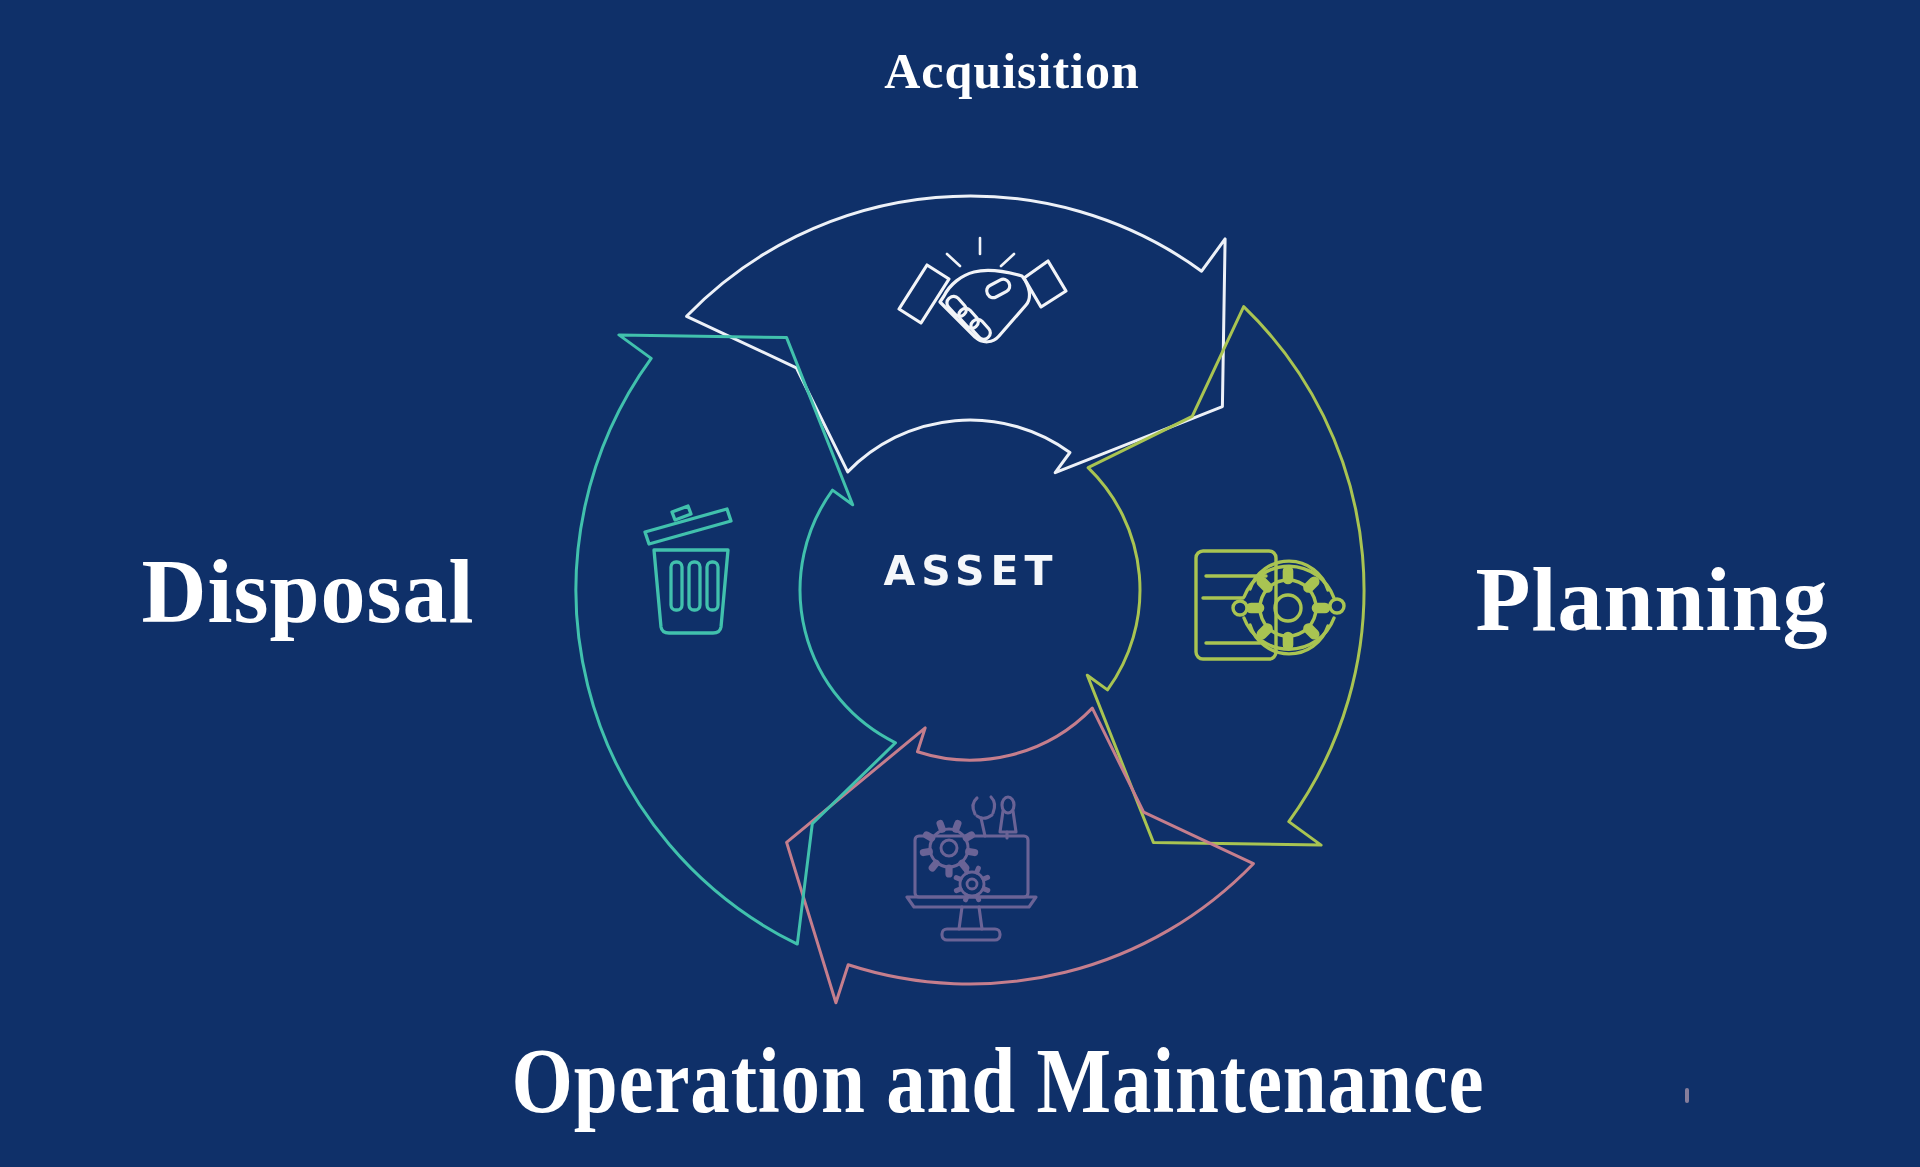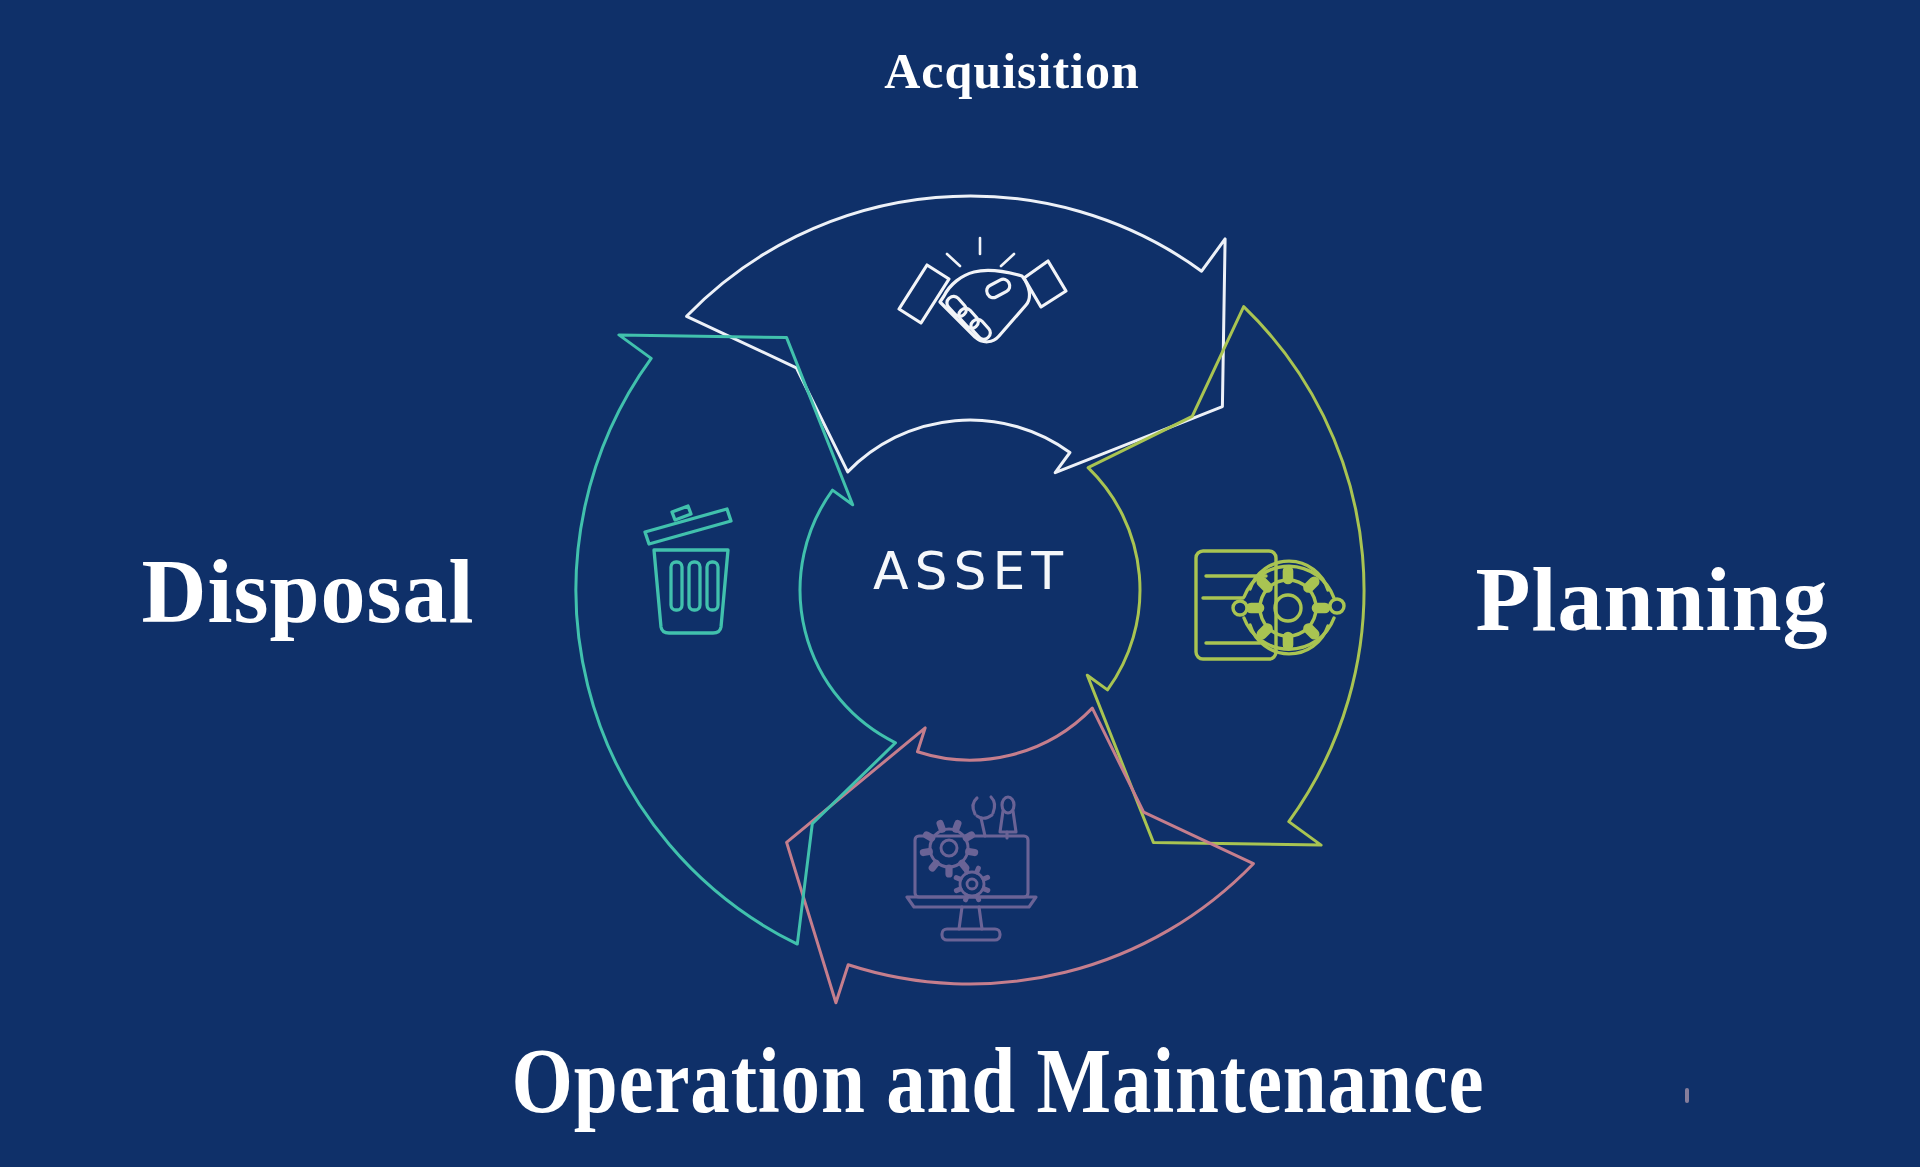--- a/index.html
+++ b/index.html
@@ -14,21 +14,21 @@
     transform:translateX(-50%);letter-spacing:1px;
   }
   .lbl-top{left:992px;top:42px;font-size:50px;margin-left:20px;}
   .lbl-right{left:1652px;top:540px;font-size:90px;}
   .lbl-left{left:308px;top:540px;font-size:90px;}
   .lbl-bottom{left:998px;top:1026px;font-size:94px;transform:translateX(-50%) scaleX(0.84);}
   .center-text{
     position:absolute;left:968px;top:571px;transform:translate(-50%,-50%);
     text-align:center;color:#f5f7fa;
     font-family:"DejaVu Sans","Liberation Sans",sans-serif;
-    font-weight:normal;font-size:52px;line-height:58px;letter-spacing:6px;text-indent:6px;
+    font-weight:bold;font-size:41px;line-height:58px;letter-spacing:6px;text-indent:6px;
     white-space:nowrap;
   }
   .stray{
     position:absolute;left:1685px;top:1088px;width:4px;height:15px;border-radius:3px;
     background:rgba(232,190,196,0.55);
   }
 </style>
 </head>
 <body style="background: rgb(15, 48, 105);">
 

